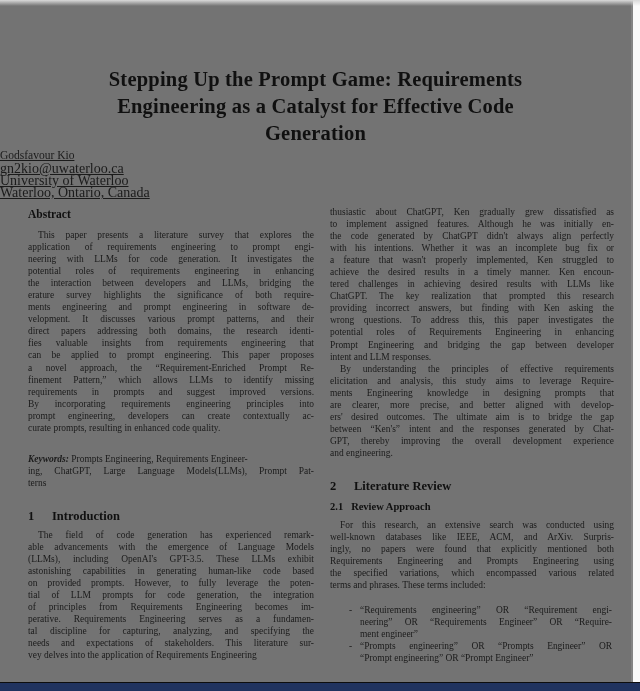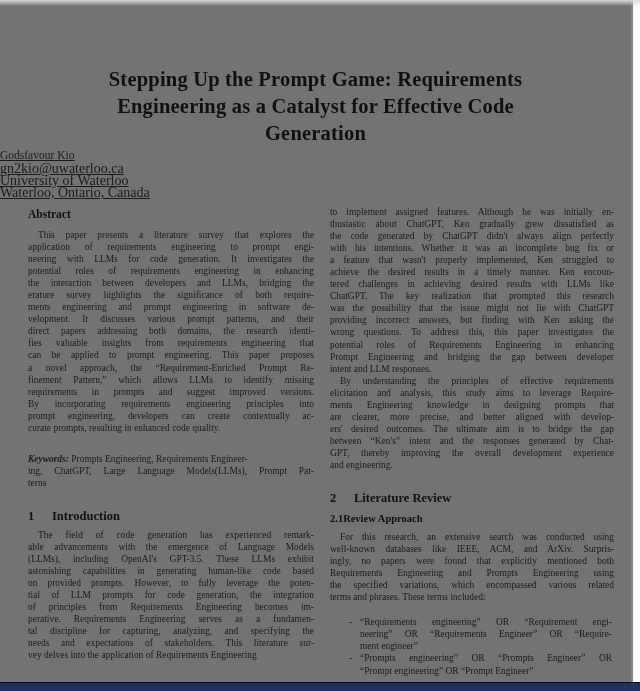--- a/index.html
+++ b/index.html
@@ -33,21 +33,21 @@
   .col{position:absolute;top:206px;font-size:9.45px;line-height:12.05px;}
   .col-left{left:28px;width:286px;}
   .col-right{left:330px;width:284px;}
   .p .ln{text-align:justify;text-align-last:justify;}
   .p .ln:last-child{text-align-last:left;}
   .p.indent .ln:first-child{text-indent:10px;}
   .h-abstract{font-size:11.5px;font-weight:bold;line-height:15px;margin:1px 0 7px 0;color:#101010;}
   .h-sec{font-size:12.5px;font-weight:bold;line-height:15px;margin:20px 0 5px 0;color:#101010;}
   .h-sec .num{display:inline-block;min-width:14px;margin-right:10px;}
   .h-subsec{font-size:10.5px;font-weight:bold;line-height:14px;margin:6px 0 5px 0;color:#101010;}
-  .h-subsec .num{display:inline-block;}
+  .h-subsec .num{display:inline-block;margin-right:8px;}
   .keywords{margin-top:19px;}
   .kw-label{font-style:italic;font-weight:bold;}
   .bullets{margin-top:13px;}
   .bullet{position:relative;margin-left:30px;width:252px;}
   .bullet .dash{position:absolute;left:-11px;top:0;}
 </style>
 </head>
 <body>
 
 <div class="page">
@@ -106,29 +106,28 @@
         <div class="ln">of principles from Requirements Engineering becomes im-</div>
         <div class="ln">perative. Requirements Engineering serves as a fundamen-</div>
         <div class="ln">tal discipline for capturing, analyzing, and specifying the</div>
         <div class="ln">needs and expectations of stakeholders. This literature sur-</div>
         <div class="ln">vey delves into the application of Requirements Engineering</div>
       </div>
   </div>
 
   <div class="col col-right">
     <div class="p">
+        <div class="ln">thusiastic about ChatGPT, Ken gradually grew dissatisfied as</div>
         <div class="ln">to implement assigned features. Although he was initially en-</div>
-        <div class="ln">thusiastic about ChatGPT, Ken gradually grew dissatisfied as</div>
         <div class="ln">the code generated by ChatGPT didn't always align perfectly</div>
         <div class="ln">with his intentions. Whether it was an incomplete bug fix or</div>
         <div class="ln">a feature that wasn't properly implemented, Ken struggled to</div>
         <div class="ln">achieve the desired results in a timely manner. Ken encoun-</div>
         <div class="ln">tered challenges in achieving desired results with LLMs like</div>
         <div class="ln">ChatGPT. The key realization that prompted this research</div>
-        <div class="ln">was the possibility that the issue might not lie with ChatGPT</div>
         <div class="ln">providing incorrect answers, but finding with Ken asking the</div>
         <div class="ln">wrong questions. To address this, this paper investigates the</div>
         <div class="ln">potential roles of Requirements Engineering in enhancing</div>
         <div class="ln">Prompt Engineering and bridging the gap between developer</div>
         <div class="ln">intent and LLM responses.</div>
       </div>
     <div class="p indent">
         <div class="ln">By understanding the principles of effective requirements</div>
         <div class="ln">elicitation and analysis, this study aims to leverage Require-</div>
         <div class="ln">ments Engineering knowledge in designing prompts that</div>

